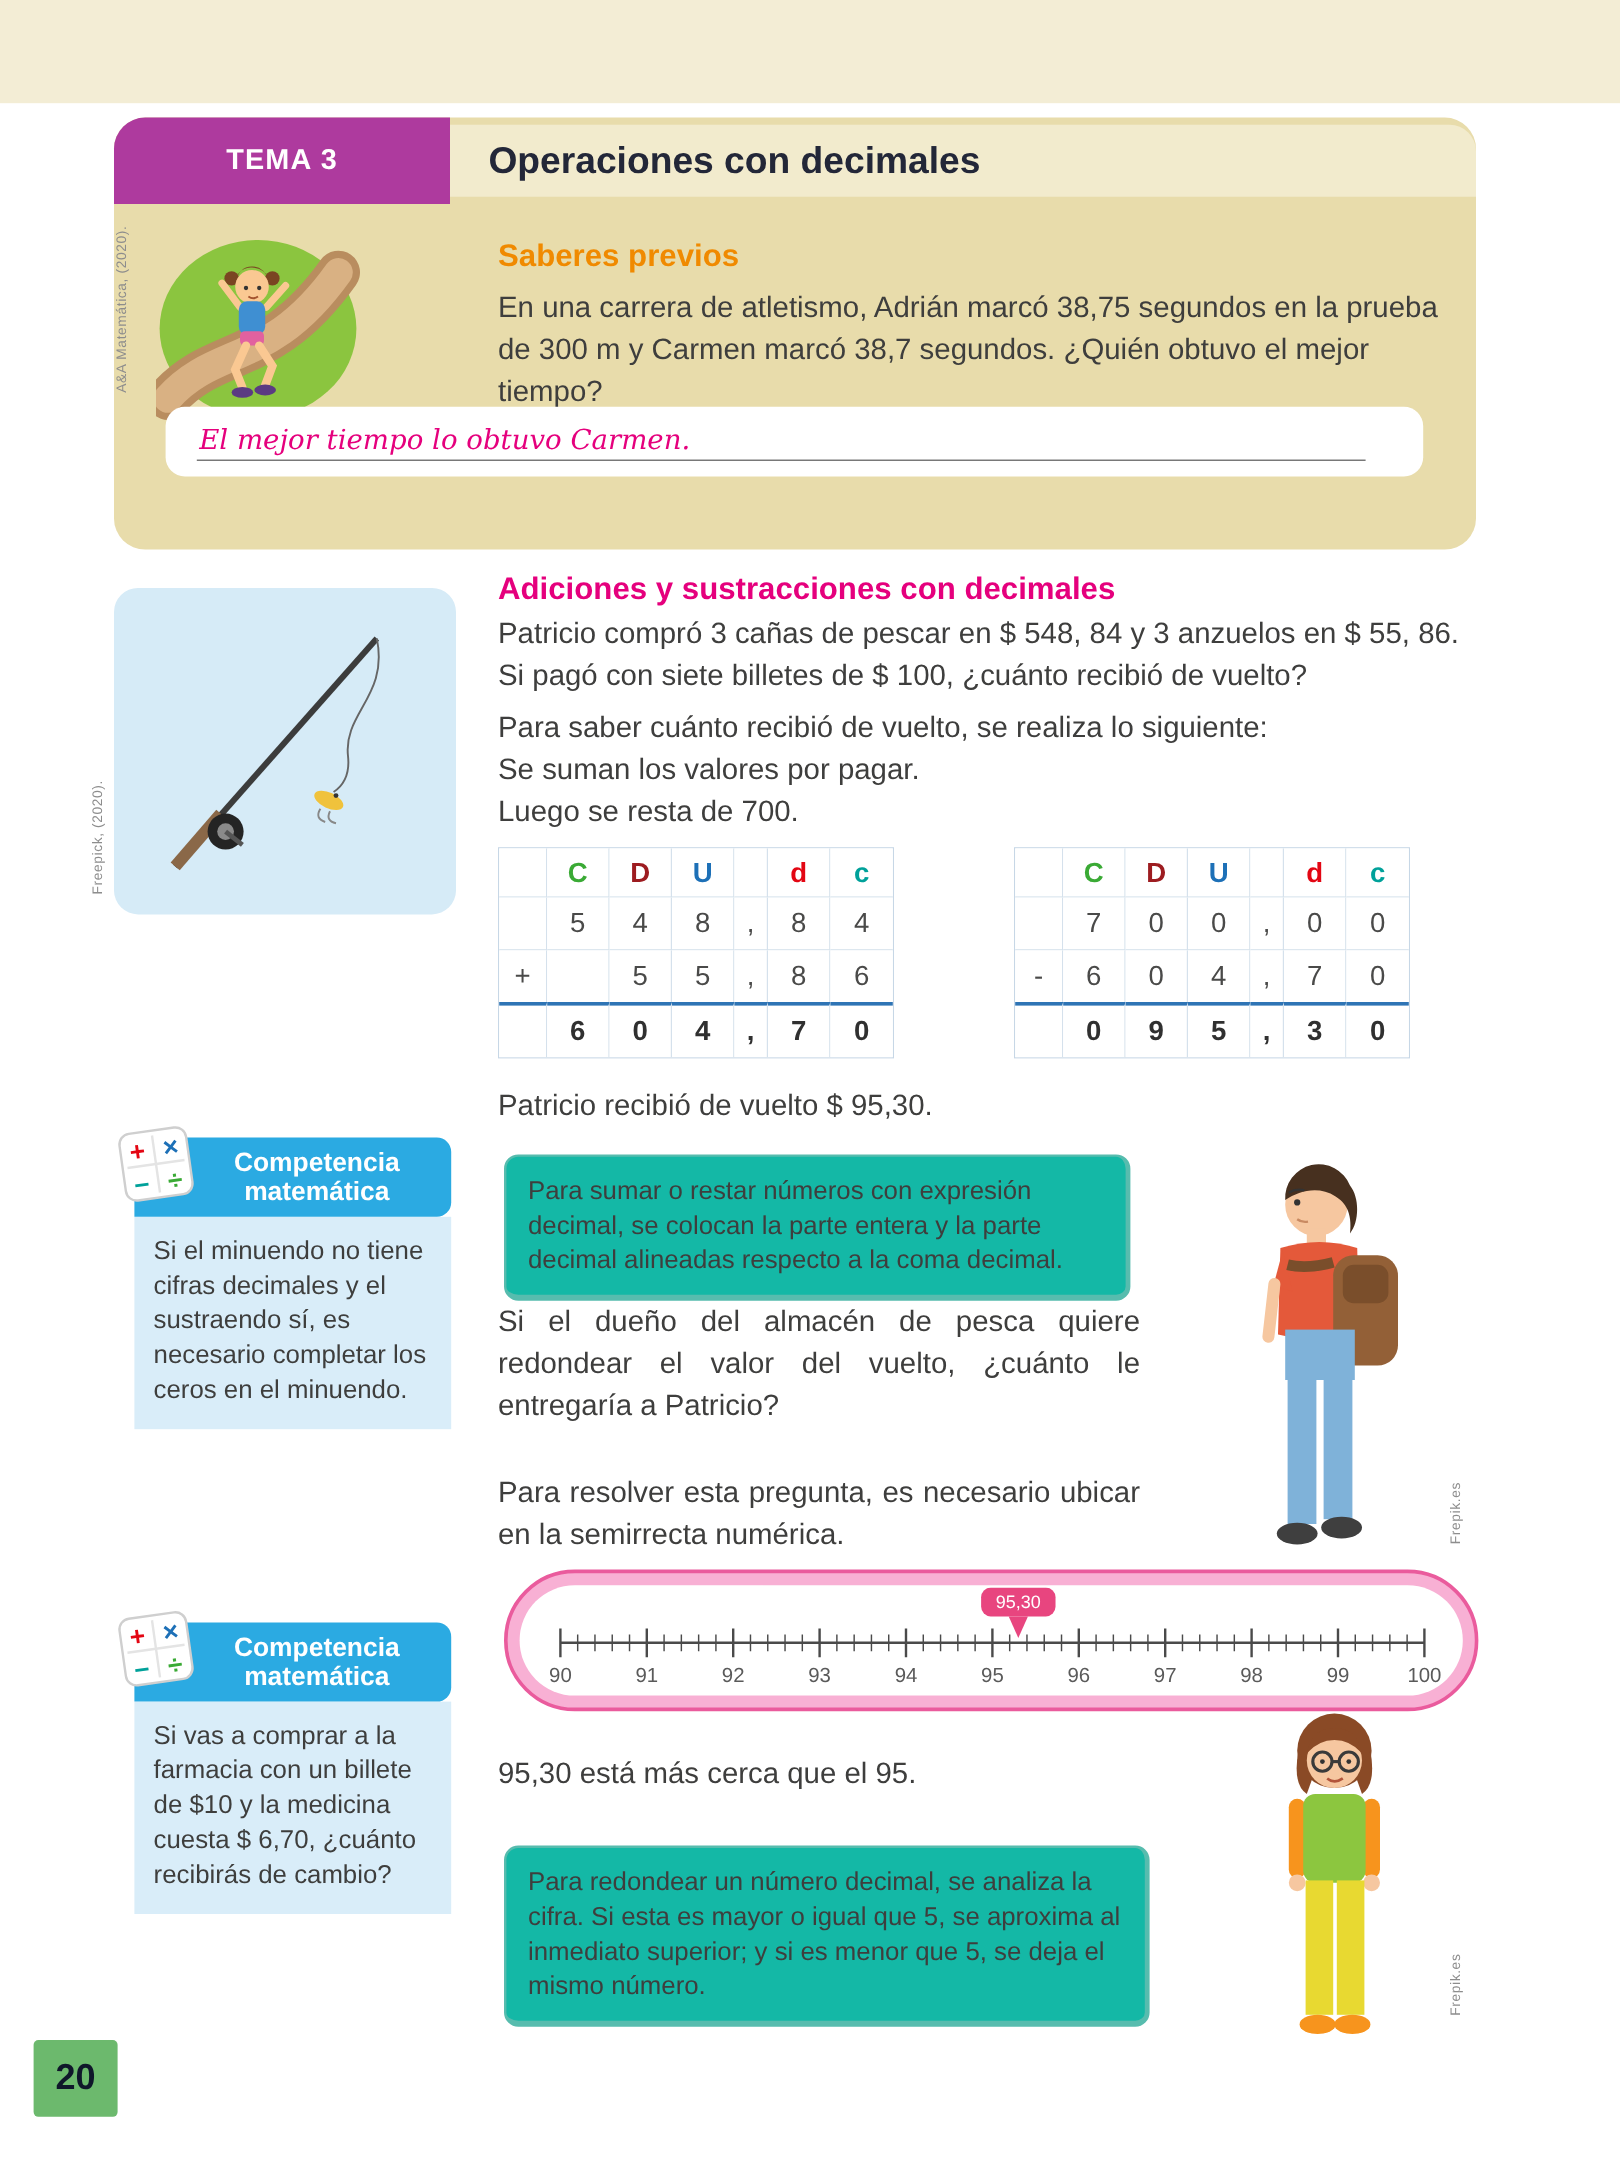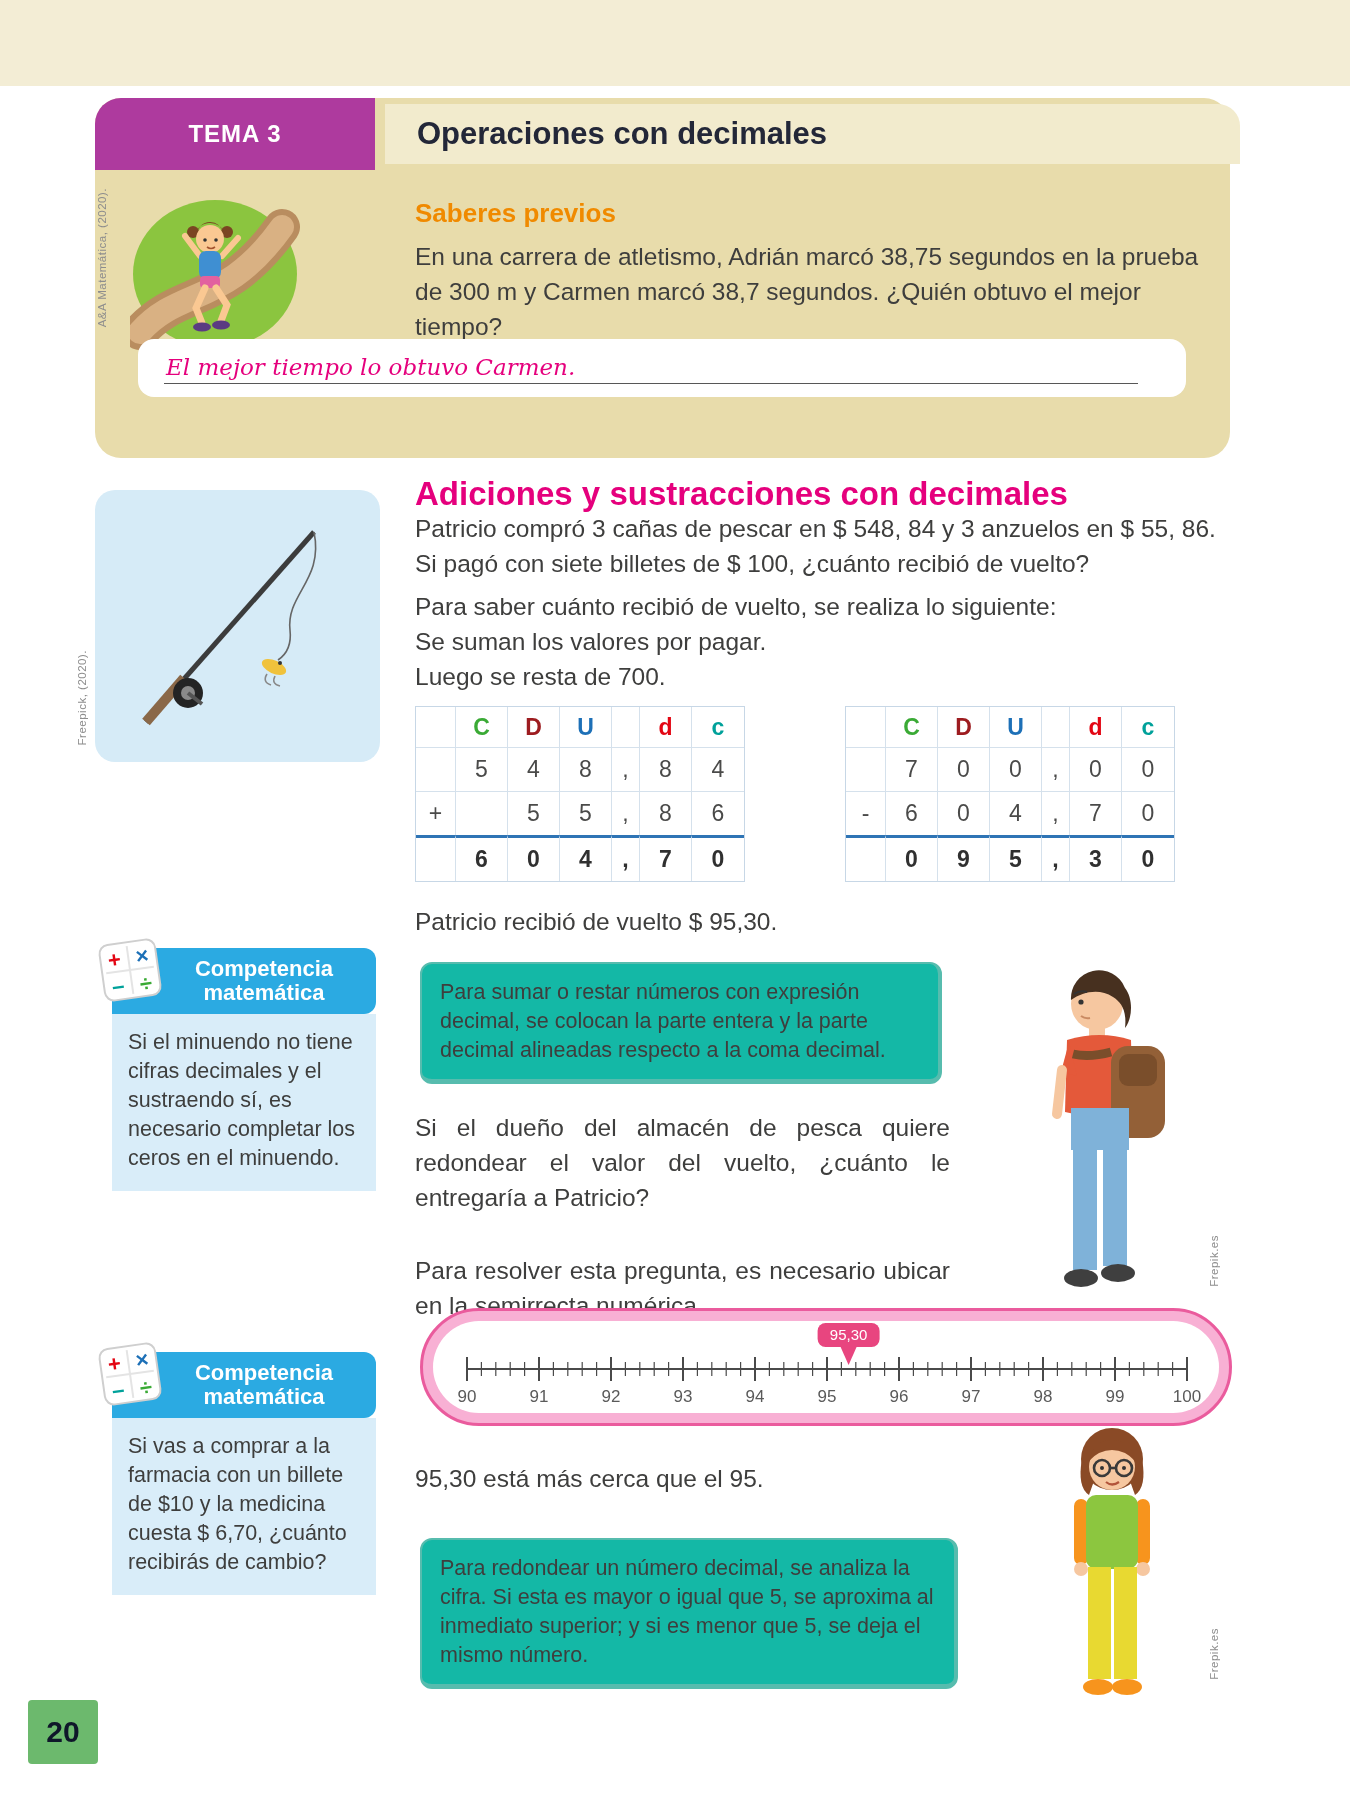--- a/index.html
+++ b/index.html
@@ -6,43 +6,43 @@
   .page{position:relative;width:1350px;height:1800px;background:#ffffff;
         font-family:"Liberation Sans",sans-serif;overflow:hidden;}
   .abs{position:absolute;}
 
   
   .top-strip{left:0;top:0;width:1350px;height:86px;background:#f3edd5;}
   .hero{left:95px;top:98px;width:1135px;height:360px;background:#e8dcab;border-radius:26px;}
   .tema{left:95px;top:98px;width:280px;height:72px;background:#ae3a9e;
         border-radius:26px 0 0 0;display:flex;align-items:center;justify-content:center;}
   .tema span{color:#fff;font-weight:bold;font-size:24px;letter-spacing:1px;}
-  .title-band{left:385px;top:104px;width:855px;height:60px;background:#f2ebcd;
+  .title-band{left:375px;top:104px;width:855px;height:60px;background:#f2ebcd;
         border-radius:0 22px 0 0;display:flex;align-items:center;padding-left:32px;box-sizing:border-box;}
   .title-band h1{font-size:31px;color:#232738;margin:0;font-weight:bold;}
 
   .saberes-h{left:415px;top:198px;font-size:26px;color:#f08a00;font-weight:bold;}
   .saberes-b{left:415px;top:240px;width:812px;font-size:24.5px;line-height:1.42;color:#3e3e3d;}
 
   .answer-box{left:138px;top:339px;width:1048px;height:58px;background:#fff;border-radius:16px;}
   .answer-line{position:absolute;left:26px;right:48px;bottom:13px;border-bottom:1.6px solid #575757;}
   .answer-text{position:absolute;left:28px;bottom:17px;color:#e5007d;font-size:23px;
         font-family:"DejaVu Serif",serif;font-style:italic;}
 
   .vcredit{position:absolute;writing-mode:vertical-rl;transform:rotate(180deg);
         font-size:11.5px;color:#8d8d8d;letter-spacing:.5px;}
 
   
   .fish-box{left:95px;top:490px;width:285px;height:272px;background:#d6ebf7;border-radius:20px;
         display:flex;align-items:center;justify-content:center;}
 
   
-  .sec-h{left:415px;top:475px;font-size:33px;color:#e5007d;font-weight:bold;}
+  .sec-h{left:415px;top:475px;font-size:26px;color:#e5007d;font-weight:bold;}
   .para{font-size:24.5px;color:#3e3e3d;line-height:1.42;}
-  .just{text-align:justify;margin-top:26px;}
+  .just{text-align:justify;}
 
   
   .pv-table{position:absolute;background:#fff;border:1px solid #c7d7e6;}
   .pv-row{display:grid;grid-template-columns:40px 52px 52px 52px 28px 52px 52px;}
   .pv-cell{height:43px;display:flex;align-items:center;justify-content:center;
         font-size:23px;color:#4a4a49;border-right:1px solid #d5e1ec;border-bottom:1px solid #d5e1ec;background:#fff;}
   .pv-row .pv-cell:last-child{border-right:none;}
   .pv-head .pv-cell{height:40px;font-weight:bold;}
   .pv-row:nth-child(3) .pv-cell{border-bottom:none;}
   .pv-res .pv-cell{font-weight:bold;color:#303030;border-top:3px solid #2e74b5;border-bottom:none;}

